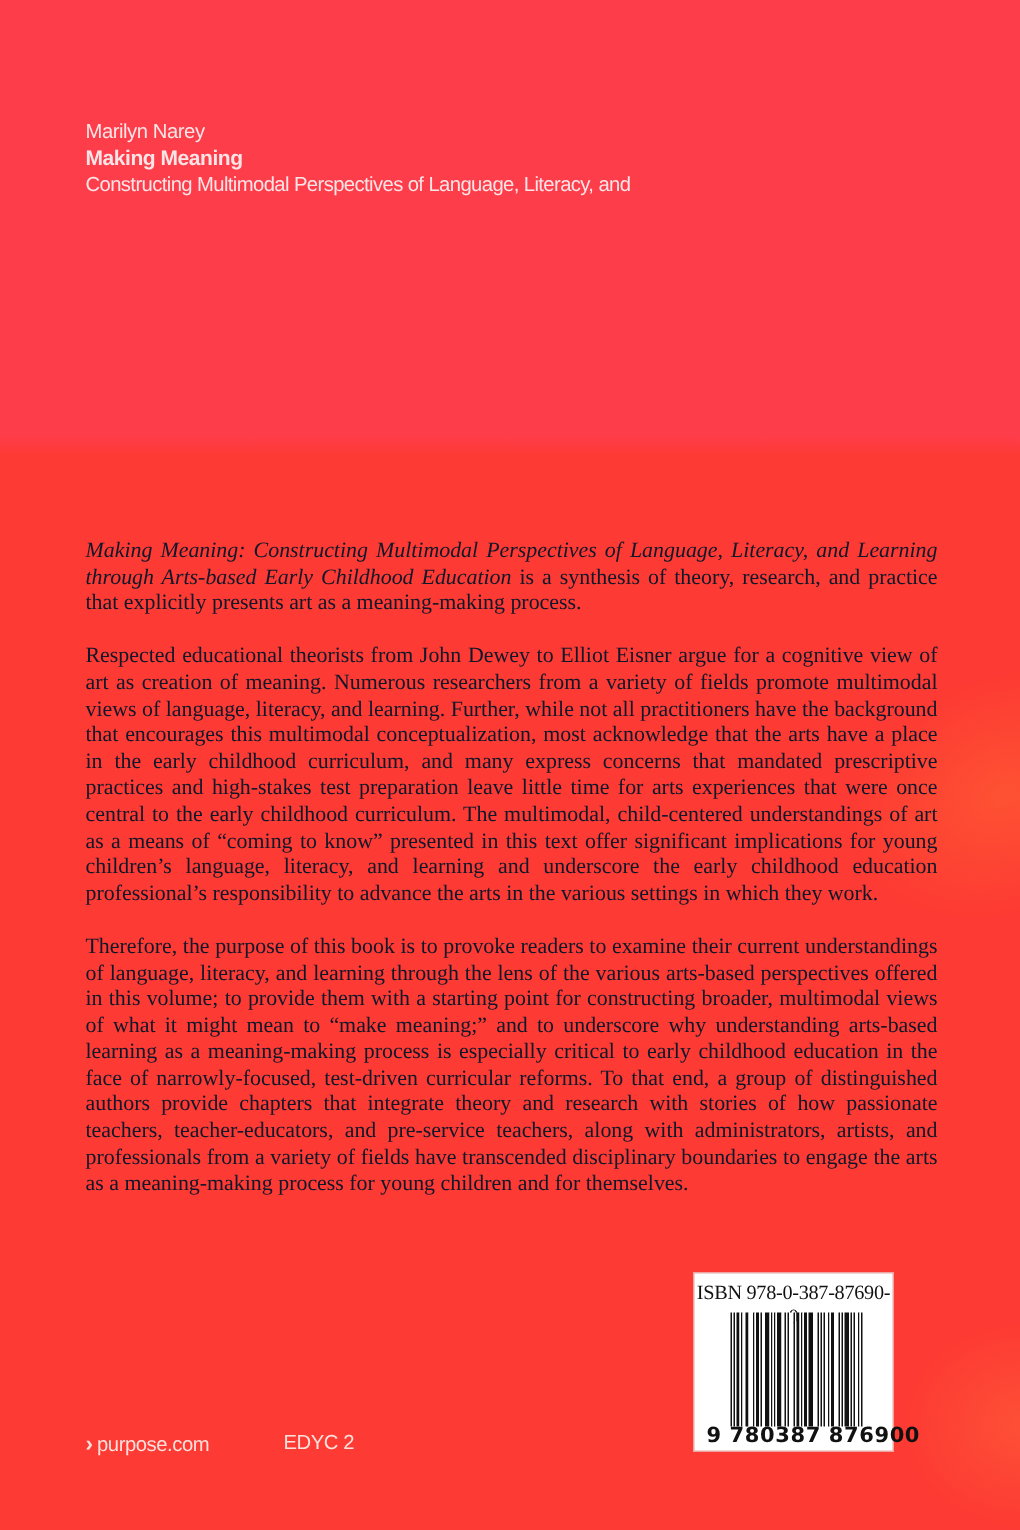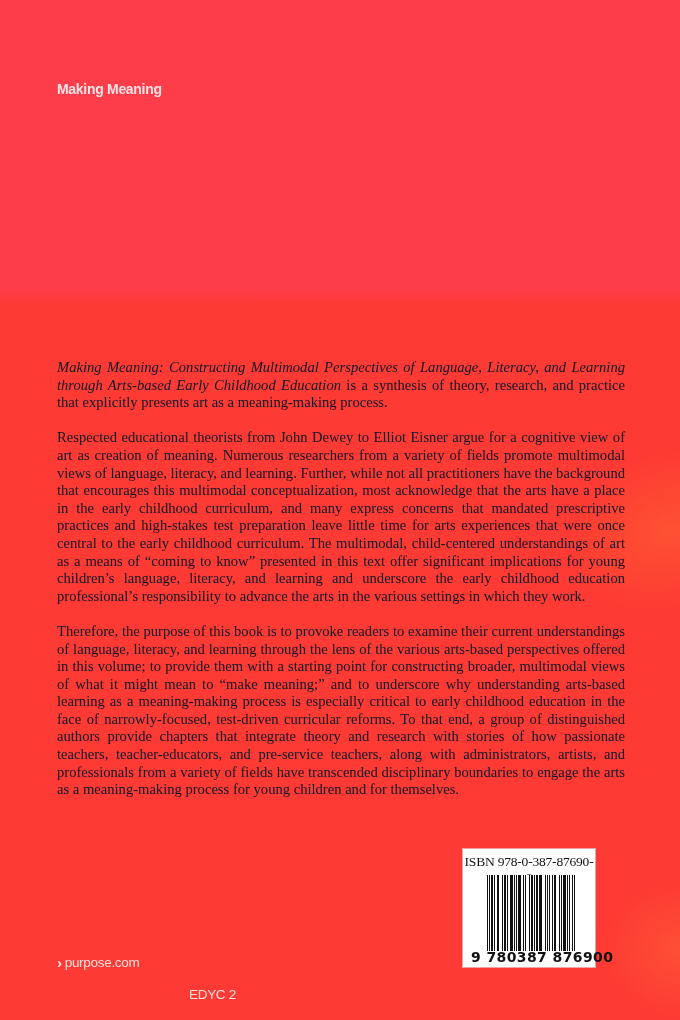--- a/index.html
+++ b/index.html
@@ -67,33 +67,35 @@
       font-size: 14px; line-height: 16px; letter-spacing: 0.4px; color: #111;
     }
 
     .footer {
       position: absolute; top: 954px; left: 57px;
       font-family: "Liberation Sans", "DejaVu Sans", sans-serif;
       font-size: 13.5px; color: #fbe0dc; letter-spacing: -0.3px;
     }
     .springer { position: absolute; left: 0; top: 0; white-space: nowrap; display: flex; align-items: center; }
     .chevron { font-weight: bold; font-size: 15px; margin-right: 3px; }
-    .series-code { position: absolute; left: 132px; top: 0; white-space: nowrap; margin-top: 33px; }
+    .series-code { position: absolute; left: 132px; top: 0; white-space: nowrap; }
   </style>
 </head>
 <body>
 
 <div class="top-band"></div>
 <div class="band-fade"></div>
 <div class="glow"></div>
 <div class="glow2"></div>
 
 <div class="header">
+  <div class="editor-name">Marilyn Narey</div>
   <div class="book-title">Making Meaning</div>
   <div class="book-subtitle">
+    <div>Constructing Multimodal Perspectives of Language, Literacy, and</div>
   </div>
 </div>
 
 <div class="blurb">
   <p><em>Making Meaning: Constructing Multimodal Perspectives of Language, Literacy, and Learning through Arts-based Early Childhood Education</em><span> is a synthesis of theory, research, and practice that explicitly presents art as a meaning-making process.</span></p>
   <p>Respected educational theorists from John Dewey to Elliot Eisner argue for a cognitive view of art as creation of meaning. Numerous researchers from a variety of fields promote multimodal views of language, literacy,  and learning. Further, while not all practitioners have the background that encourages this multimodal conceptualization, most acknowledge that the arts have a place in the early childhood curriculum, and many express concerns that mandated prescriptive practices and high-stakes test preparation leave little time for arts experiences that were once central to the early childhood curriculum. The multimodal, child-centered understandings of art as a means of “coming to know” presented in this text offer significant implications for young children’s language, literacy, and learning and underscore the early childhood education professional’s responsibility to advance the arts in the various settings in which they work.</p>
   <p>Therefore, the purpose of this book is to provoke readers to examine their current understandings of language,  literacy, and learning through the lens of the various arts-based perspectives offered in this volume; to provide them with a starting point for constructing broader, multimodal views of what it might mean to “make meaning;” and to underscore why understanding arts-based learning as a meaning-making process is especially critical to early childhood education in the face of narrowly-focused, test-driven curricular reforms. To that end, a group of distinguished authors provide chapters that integrate theory and research with stories of how passionate teachers, teacher-educators, and pre-service teachers, along with administrators, artists, and professionals from a variety of fields have transcended disciplinary boundaries to engage the arts as a meaning-making process for young children and for themselves.</p>
 </div>
 
 <div class="isbn-box">

